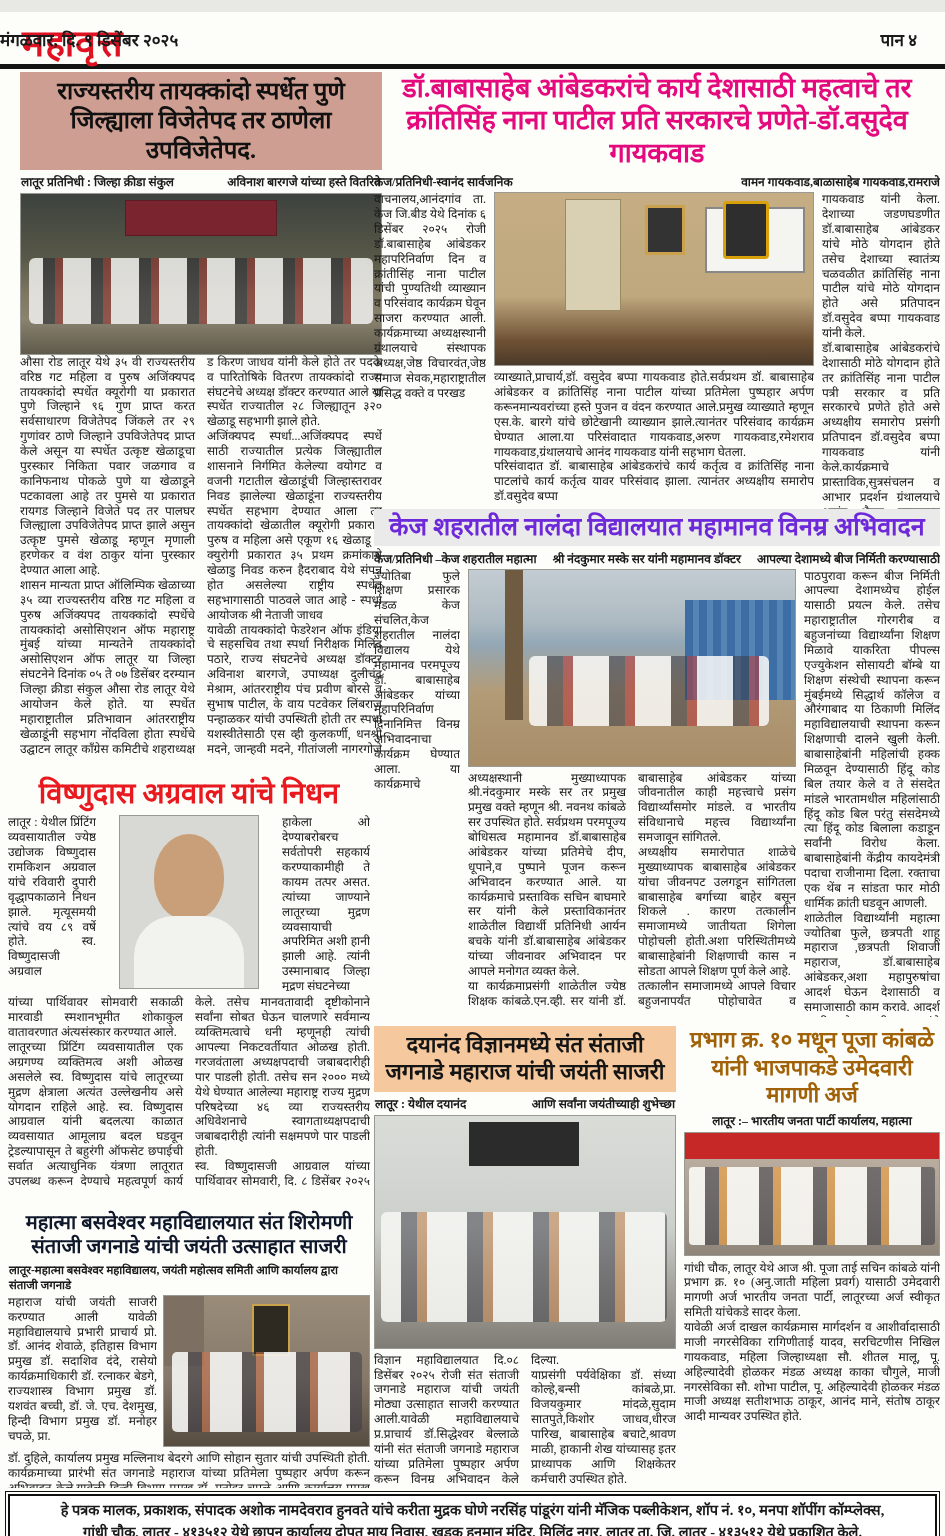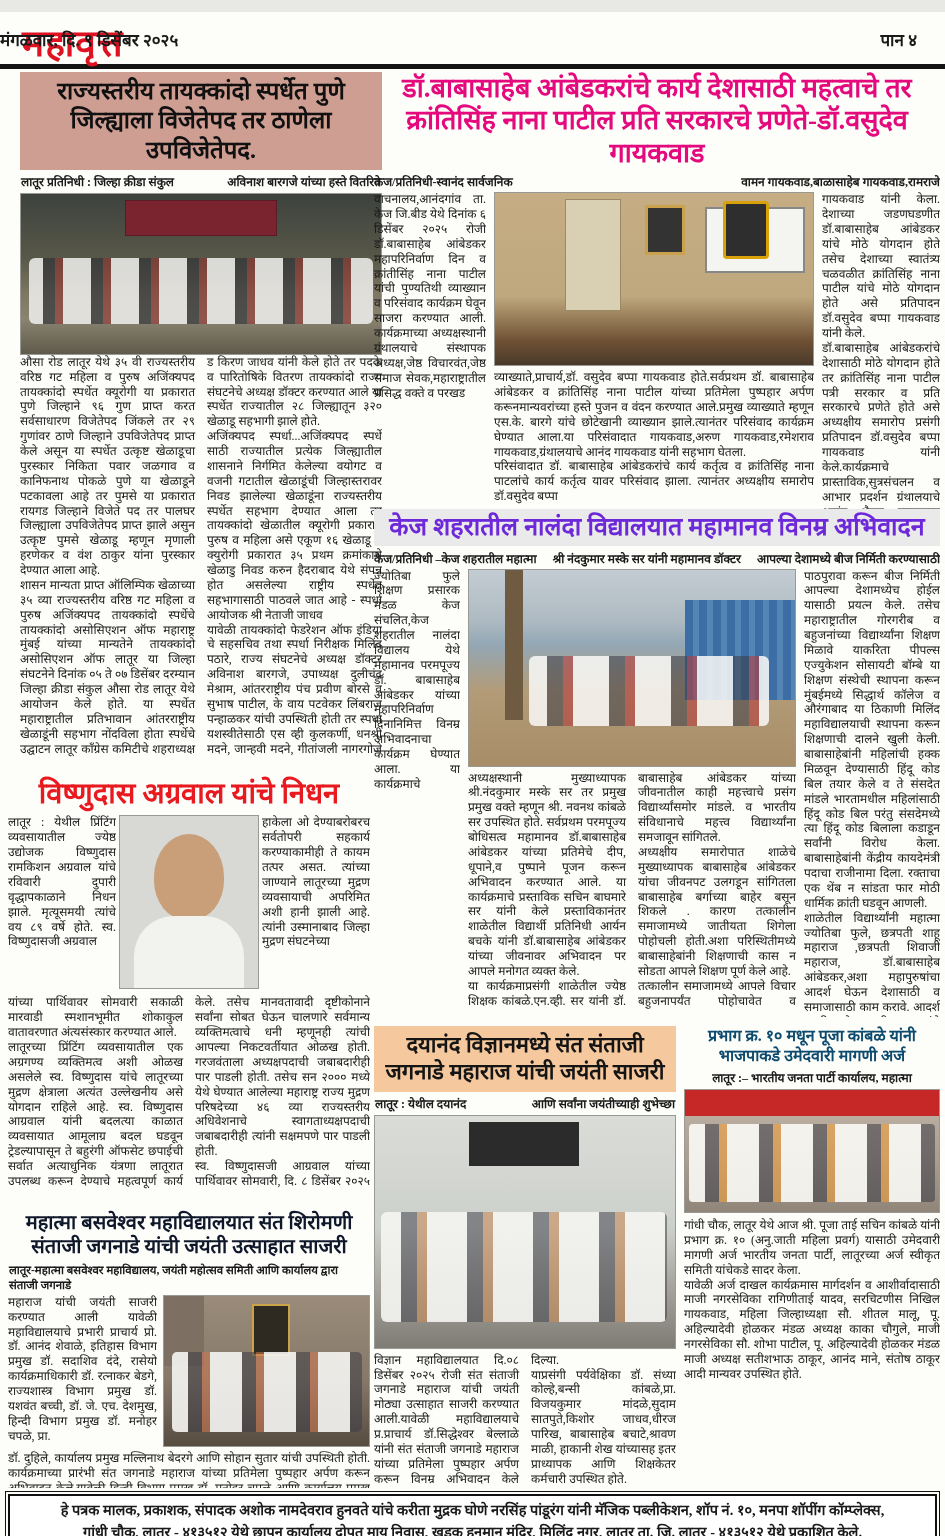--- a/index.html
+++ b/index.html
@@ -23,21 +23,21 @@
   .photo{position:relative;overflow:hidden;border:1px solid #9a9a94;}
   .shape{position:absolute;}
   
   .tkd{left:20px;top:60px;width:362px;height:700px;}
   .tkd .hl{background:#cf9e92;color:#111;font-size:24px;padding:5px 4px;}
   .tkd .photo{width:360px;height:160px;background:linear-gradient(180deg,#3d423e 0%,#585848 40%,#7d7663 62%,#8a8370 78%,#5f5a4b 100%);}
   .tkd .body-txt{height:408px;}
   
   .agr{left:8px;top:762px;width:362px;height:434px;}
   .agr .hl{color:#e8191f;font-size:29px;padding:2px 0 4px 0;}
-  .agr-top{display:flex;gap:3px;height:176px;}
+  .agr-top{display:flex;gap:23px;height:176px;}
   .agr-top .body-txt{flex:1;}
   .agr .photo{width:138px;height:172px;flex:0 0 138px;background:#d8d8d4;}
   .agr .face{left:34px;top:18px;width:70px;height:86px;border-radius:50% 50% 46% 46%;background:#c99f79;}
   .agr .shirt{left:14px;top:100px;width:110px;height:72px;border-radius:40px 40px 0 0;background:#f2f2ee;}
   .agr-bottom{height:206px;margin-top:4px;}
   
   .bas{left:8px;top:1198px;width:362px;height:278px;}
   .bas .hl{color:#0f172a;font-size:20px;}
   .bas .byline{font-size:11.5px;justify-content:center;}
   .bas-row{display:flex;gap:6px;}
@@ -75,21 +75,21 @@
   .nal-mid .body-txt{height:246px;}
   
   .day{left:374px;top:1014px;width:302px;height:464px;}
   .day .hl{background:#f5c89d;color:#151515;font-size:22px;padding:6px 2px;}
   .day .photo{width:300px;height:232px;background:linear-gradient(180deg,#dadcd8 0%,#ccd0cb 48%,#a8a69e 72%,#7e7c74 100%);margin:2px 0 4px 0;}
   .day .board{left:94px;top:6px;width:110px;height:44px;background:#2b2b2b;}
   .day .crowd2{left:6px;top:96px;width:286px;height:110px;background:repeating-linear-gradient(90deg,rgba(245,245,242,.9) 0 20px,rgba(70,70,80,.55) 20px 36px,rgba(200,140,90,.6) 36px 46px,rgba(245,245,242,.9) 46px 66px);border-radius:6px;}
   .day .body-txt{height:142px;}
   
   .bjp{left:684px;top:1014px;width:256px;height:464px;}
-  .bjp .hl{color:#0c4a6e;font-size:16px;line-height:1.25;}
+  .bjp .hl{color:#a16207;font-size:22px;line-height:1.25;}
   .bjp .byline{justify-content:center;}
   .bjp .photo{width:254px;height:122px;background:linear-gradient(180deg,#c2b5a8 0%,#ab9f92 55%,#8f8578 100%);margin:3px 0 5px 0;}
   .bjp .redbanner{left:0;top:0;width:254px;height:26px;background:#c62828;}
   .bjp .crowd3{left:4px;top:34px;width:246px;height:78px;background:repeating-linear-gradient(90deg,rgba(250,250,246,.9) 0 16px,rgba(60,60,70,.55) 16px 30px,rgba(240,160,60,.6) 30px 38px,rgba(250,250,246,.9) 38px 54px);border-radius:4px;}
   .bjp .body-txt{height:268px;}
   
   .ftr{
     position:absolute;left:8px;top:1482px;width:925px;height:48px;
     border:2px solid #111;outline:1px solid #111;outline-offset:2px;
     display:flex;flex-direction:column;justify-content:center;gap:2px;

